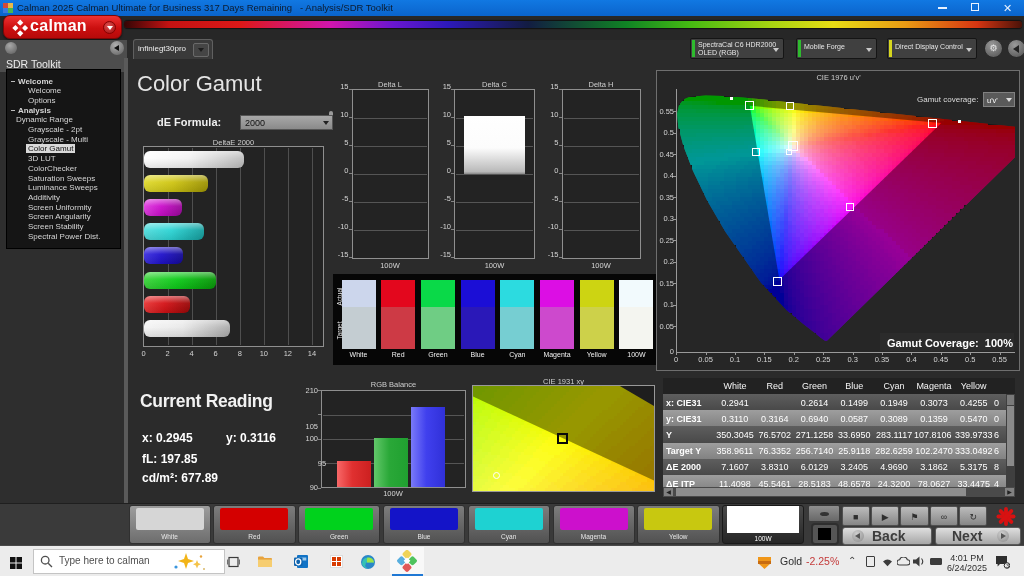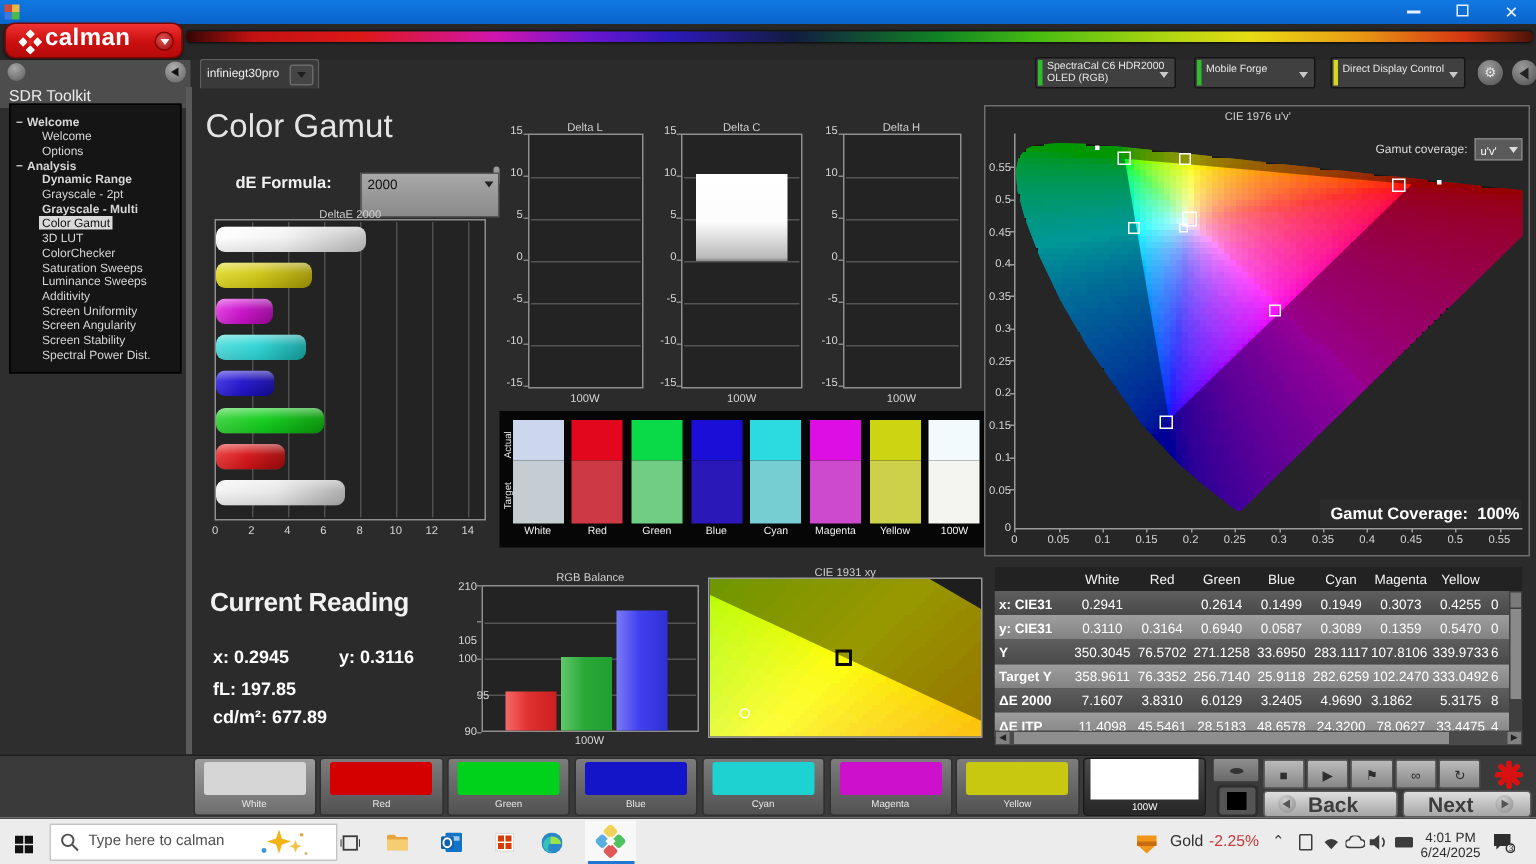--- a/index.html
+++ b/index.html
@@ -7,20 +7,21 @@
 .lbl{position:absolute;color:#d5d5d5;font-size:7.5px;line-height:8px}
 .ctit{position:absolute;color:#cfcfcf;font-size:7.5px;line-height:9px;text-align:center}
 .grid-v{position:absolute;width:1px;background:#4f4f4f;top:1px;bottom:1px}
 .grid-h{position:absolute;height:1px;background:#555;left:1px;right:1px}
 .plot{position:absolute;background:#232323;border:1px solid #8f8f8f}
 .sq{position:absolute;border:1.5px solid #fff}
 </style></head><body>
 
 <div class="ab" style="left:0;top:0;width:1024px;height:16px;background:linear-gradient(#1178e2,#0a64cc)">
 <div class="ab" style="left:3px;top:3px;width:10px;height:10px;background:conic-gradient(#e8b84a 0 25%,#4ab84a 0 50%,#3a7ae0 0 75%,#d04a3a 0)"></div>
+<div class="ab" style="left:17px;top:2px;font-size:9.5px;color:#0b1c30">Calman 2025 Calman Ultimate for Business 317 Days Remaining&nbsp;&nbsp; - Analysis/SDR Toolkit</div>
 <div class="ab" style="left:938px;top:7px;width:9px;height:1.5px;background:#e8f2ff"></div>
 <div class="ab" style="left:971px;top:3px;width:8px;height:8px;border:1.5px solid #e8f2ff"></div>
 <div class="ab" style="left:1003px;top:2px;font-size:11px;color:#e8f2ff">✕</div>
 </div>
 <div class="ab" style="left:0;top:16px;width:1024px;height:24px;background:#272727"></div>
 <div class="ab" style="left:124px;top:21px;width:898px;height:7px;border-radius:3px;background:linear-gradient(90deg,#330505 0%,#c41212 5%,#dd1818 13%,#d015ae 23%,#6a16d0 30%,#2d19bb 36%,#121c42 45%,#108424 56%,#45bb12 63%,#a6d411 72%,#e8dc14 79%,#e89a14 87%,#d63512 95%,#4a1208 100%);box-shadow:0 1px 1px #111,0 -1px 1px #111"></div>
 <div class="ab" style="left:3px;top:15px;width:119px;height:24px;border-radius:7px;background:linear-gradient(#ef3232,#cb0f0f 55%,#b60a0a);border:1px solid #7e0606;box-shadow:0 1px 2px rgba(0,0,0,.6)">
 <svg class="ab" style="left:7px;top:3px" width="18" height="18" viewBox="0 0 18 18">
       <g fill="#fff">
         <rect x="7" y="1.5" width="4.4" height="4.4" transform="rotate(45 9.2 3.7)"></rect>
@@ -70,37 +71,37 @@
     <div class="ab" style="left:4px;top:3.5px;width:0;height:0;border-top:3.5px solid transparent;border-bottom:3.5px solid transparent;border-right:5px solid #111"></div>
   </div>
 <div class="ab" style="left:6px;top:58px;font-size:10.5px;color:#ececec">SDR Toolkit</div>
 <div class="ab" style="left:6px;top:69px;width:115px;height:180px;background:#151515;border:1px solid #000"></div>
 <div class="ab" style="left:11px;top:81px;width:4px;height:1px;background:#bbb"></div>
 <div class="ab" style="left:18px;top:76.5px;font-size:8px;font-weight:bold;color:#d6d6d6;white-space:nowrap">Welcome</div>
 <div class="ab" style="left:28px;top:86.2px;font-size:8px;font-weight:normal;color:#d6d6d6;white-space:nowrap">Welcome</div>
 <div class="ab" style="left:28px;top:95.9px;font-size:8px;font-weight:normal;color:#d6d6d6;white-space:nowrap">Options</div>
 <div class="ab" style="left:11px;top:110.1px;width:4px;height:1px;background:#bbb"></div>
 <div class="ab" style="left:18px;top:105.6px;font-size:8px;font-weight:bold;color:#d6d6d6;white-space:nowrap">Analysis</div>
-<div class="ab" style="left:28px;top:115.3px;font-size:8px;font-weight:bold;color:#d6d6d6;white-space:nowrap">Dynamic Range</div>
+<div class="ab" style="left:16px;top:115.3px;font-size:8px;font-weight:normal;color:#d6d6d6;white-space:nowrap">Dynamic Range</div>
 <div class="ab" style="left:28px;top:125px;font-size:8px;font-weight:normal;color:#d6d6d6;white-space:nowrap">Grayscale - 2pt</div>
-<div class="ab" style="left:28px;top:134.7px;font-size:8px;font-weight:bold;color:#d6d6d6;white-space:nowrap">Grayscale - Multi</div>
+<div class="ab" style="left:28px;top:134.7px;font-size:8px;font-weight:normal;color:#d6d6d6;white-space:nowrap">Grayscale - Multi</div>
 <div class="ab" style="left:26px;top:144.4px;font-size:8px;color:#111;background:#d9d9d9;padding:0 2px">Color Gamut</div>
 <div class="ab" style="left:28px;top:154.1px;font-size:8px;font-weight:normal;color:#d6d6d6;white-space:nowrap">3D LUT</div>
 <div class="ab" style="left:28px;top:163.8px;font-size:8px;font-weight:normal;color:#d6d6d6;white-space:nowrap">ColorChecker</div>
 <div class="ab" style="left:28px;top:173.5px;font-size:8px;font-weight:normal;color:#d6d6d6;white-space:nowrap">Saturation Sweeps</div>
 <div class="ab" style="left:28px;top:183.2px;font-size:8px;font-weight:normal;color:#d6d6d6;white-space:nowrap">Luminance Sweeps</div>
 <div class="ab" style="left:28px;top:192.9px;font-size:8px;font-weight:normal;color:#d6d6d6;white-space:nowrap">Additivity</div>
 <div class="ab" style="left:28px;top:202.6px;font-size:8px;font-weight:normal;color:#d6d6d6;white-space:nowrap">Screen Uniformity</div>
 <div class="ab" style="left:28px;top:212.3px;font-size:8px;font-weight:normal;color:#d6d6d6;white-space:nowrap">Screen Angularity</div>
 <div class="ab" style="left:28px;top:222px;font-size:8px;font-weight:normal;color:#d6d6d6;white-space:nowrap">Screen Stability</div>
 <div class="ab" style="left:28px;top:231.7px;font-size:8px;font-weight:normal;color:#d6d6d6;white-space:nowrap">Spectral Power Dist.</div>
 <div class="ab" style="left:329px;top:111px;width:4px;height:13px;background:#9a9a9a;border-radius:2px"></div>
 <div class="ab" style="left:137px;top:71px;font-size:22px;color:#e4e4e4">Color Gamut</div>
 <div class="ab" style="left:157px;top:116px;font-size:11px;font-weight:bold;color:#f0f0f0">dE Formula:</div>
-<div class="ab" style="left:240px;top:115px;width:93px;height:30px;background:linear-gradient(#a8a8a8,#8a8a8a);border:1px solid #555">
+<div class="ab" style="left:240px;top:115px;width:93px;height:15px;background:linear-gradient(#a8a8a8,#8a8a8a);border:1px solid #555">
     <div class="ab" style="left:4px;top:2px;font-size:9px;color:#111">2000</div>
     <div class="ab" style="right:3px;top:5px;width:0;height:0;border-left:3.5px solid transparent;border-right:3.5px solid transparent;border-top:4.5px solid #222"></div>
   </div>
 <div class="ctit" style="left:143px;top:138px;width:181px">DeltaE 2000</div>
 <div class="plot" style="left:143px;top:146px;width:181px;height:201px">
 <div class="grid-v" style="left:24.06px"></div>
 <div class="grid-v" style="left:48.12px"></div>
 <div class="grid-v" style="left:72.18px"></div>
 <div class="grid-v" style="left:96.24px"></div>
 <div class="grid-v" style="left:120.3px"></div>
@@ -2914,21 +2915,21 @@
 <div class="ab" style="left:251px;top:68.1px;width:39.8px;text-align:center;font-size:9px;color:#fff">102.2470</div>
 <div class="ab" style="left:290.8px;top:68.1px;width:39.8px;text-align:center;font-size:9px;color:#fff">333.0492</div>
 <div class="ab" style="left:331px;top:68.1px;width:12px;overflow:hidden;font-size:9px;color:#fff">6</div>
 <div class="ab" style="left:0;top:80.8px;width:343px;height:16.2px;background:linear-gradient(#5e5e5e,#494949)"></div>
 <div class="ab" style="left:3px;top:84.3px;font-size:9px;font-weight:bold;color:#fff;white-space:nowrap">ΔE 2000</div>
 <div class="ab" style="left:52px;top:84.3px;width:39.8px;text-align:center;font-size:9px;color:#fff">7.1607</div>
 <div class="ab" style="left:91.8px;top:84.3px;width:39.8px;text-align:center;font-size:9px;color:#fff">3.8310</div>
 <div class="ab" style="left:131.6px;top:84.3px;width:39.8px;text-align:center;font-size:9px;color:#fff">6.0129</div>
 <div class="ab" style="left:171.4px;top:84.3px;width:39.8px;text-align:center;font-size:9px;color:#fff">3.2405</div>
 <div class="ab" style="left:211.2px;top:84.3px;width:39.8px;text-align:center;font-size:9px;color:#fff">4.9690</div>
-<div class="ab" style="left:251px;top:84.3px;width:39.8px;text-align:left;font-size:9px;color:#fff">3.1862</div>
+<div class="ab" style="left:251px;top:84.3px;width:39.8px;text-align:center;font-size:9px;color:#fff">3.1862</div>
 <div class="ab" style="left:290.8px;top:84.3px;width:39.8px;text-align:center;font-size:9px;color:#fff">5.3175</div>
 <div class="ab" style="left:331px;top:84.3px;width:12px;overflow:hidden;font-size:9px;color:#fff">8</div>
 <div class="ab" style="left:0;top:97px;width:343px;height:16.2px;background:linear-gradient(#9e9e9e,#828282)"></div>
 <div class="ab" style="left:3px;top:100.5px;font-size:9px;font-weight:bold;color:#fff;white-space:nowrap">ΔE ITP</div>
 <div class="ab" style="left:52px;top:100.5px;width:39.8px;text-align:center;font-size:9px;color:#fff">11.4098</div>
 <div class="ab" style="left:91.8px;top:100.5px;width:39.8px;text-align:center;font-size:9px;color:#fff">45.5461</div>
 <div class="ab" style="left:131.6px;top:100.5px;width:39.8px;text-align:center;font-size:9px;color:#fff">28.5183</div>
 <div class="ab" style="left:171.4px;top:100.5px;width:39.8px;text-align:center;font-size:9px;color:#fff">48.6578</div>
 <div class="ab" style="left:211.2px;top:100.5px;width:39.8px;text-align:center;font-size:9px;color:#fff">24.3200</div>
 <div class="ab" style="left:251px;top:100.5px;width:39.8px;text-align:center;font-size:9px;color:#fff">78.0627</div>

